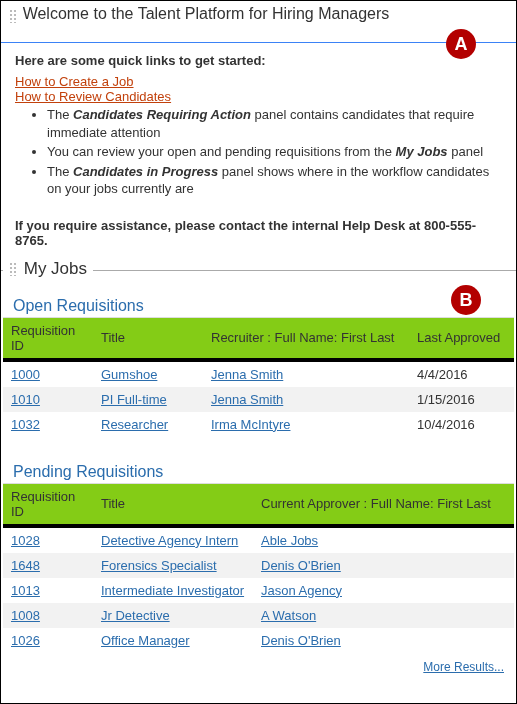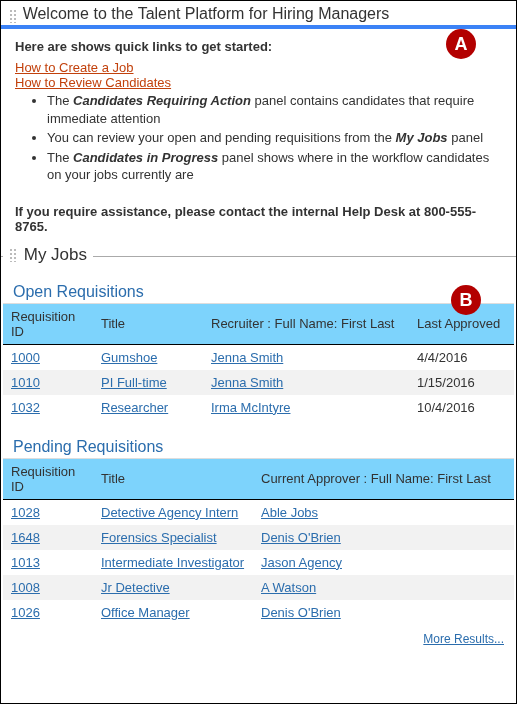--- a/index.html
+++ b/index.html
@@ -13,22 +13,22 @@
     width: 517px;
   }
   .container {
     border: 1px solid #000;
     width: 517px;
     min-height: 704px;
     padding: 0;
     position: relative;
   }
   .panel-title-bar {
-    border-bottom: 4px solid #3b82f6;
-    padding: 4px 8px 2px 8px;
+    border-bottom: 1px solid #3b82f6;
+    padding: 4px 8px 19px 8px;
     position: relative;
   }
   .panel-title {
     font-size: 16px;
     color: #333;
     font-weight: 400;
   }
   .drag-dots {
     display: inline-block;
     width: 8px;
@@ -87,22 +87,22 @@
     width: 100%;
     border-collapse: collapse;
     font-size: 13px;
   }
   table.data th {
     text-align: left;
     font-weight: 400;
     color: #333;
     padding: 5px 8px;
     border-top: 1px solid #ddd;
-    border-bottom: 1px solid #000000;
-    background: #7dd3fc;
+    border-bottom: 4px solid #000000;
+    background: #84cc16;
   }
   table.data td {
     padding: 5px 8px;
   }
   table.data tbody tr:nth-child(even) td {
     background: #f2f2f2;
   }
   table.data a {
     color: #2b6dad;
     text-decoration: underline;
@@ -142,21 +142,21 @@
 <div class="container">
 
   <div class="panel-title-bar">
     <span class="drag-dots"></span>
     <span class="panel-title">Welcome to the Talent Platform for Hiring Managers</span>
   </div>
 
   <div class="badge badge-a">A</div>
 
   <div class="section-body">
-    <div class="intro-line">Here are shows quick links to get started:</div>
+    <div class="intro-line">Here are some quick links to get started:</div>
     <div class="links-block">
       <a class="link">How to Create a Job</a><br>
       <a class="link">How to Review Candidates</a>
     </div>
 
     <ul class="bullets">
       <li>
         <span>The </span><span class="italic bold">Candidates Requiring Action</span><span> panel contains candidates that require immediate attention</span>
       </li>
       <li>
@@ -211,21 +211,21 @@
           </tr>
           <tr>
             <td><a>1032</a></td>
             <td><a>Researcher</a></td>
             <td><a>Irma McIntyre</a></td>
             <td>10/4/2016</td>
           </tr>
         </tbody>
     </table>
 
-    <div class="subsection-label" style="margin-top:12px">Pending Requisitions</div>
+    <div class="subsection-label" style="margin-top:20px">Pending Requisitions</div>
     <table class="data">
       <colgroup>
           <col style="width:90px">
           <col style="width:160px">
           <col>
         </colgroup>
       <thead>
         <tr>
           <th>Requisition ID</th>
           <th>Title</th>

